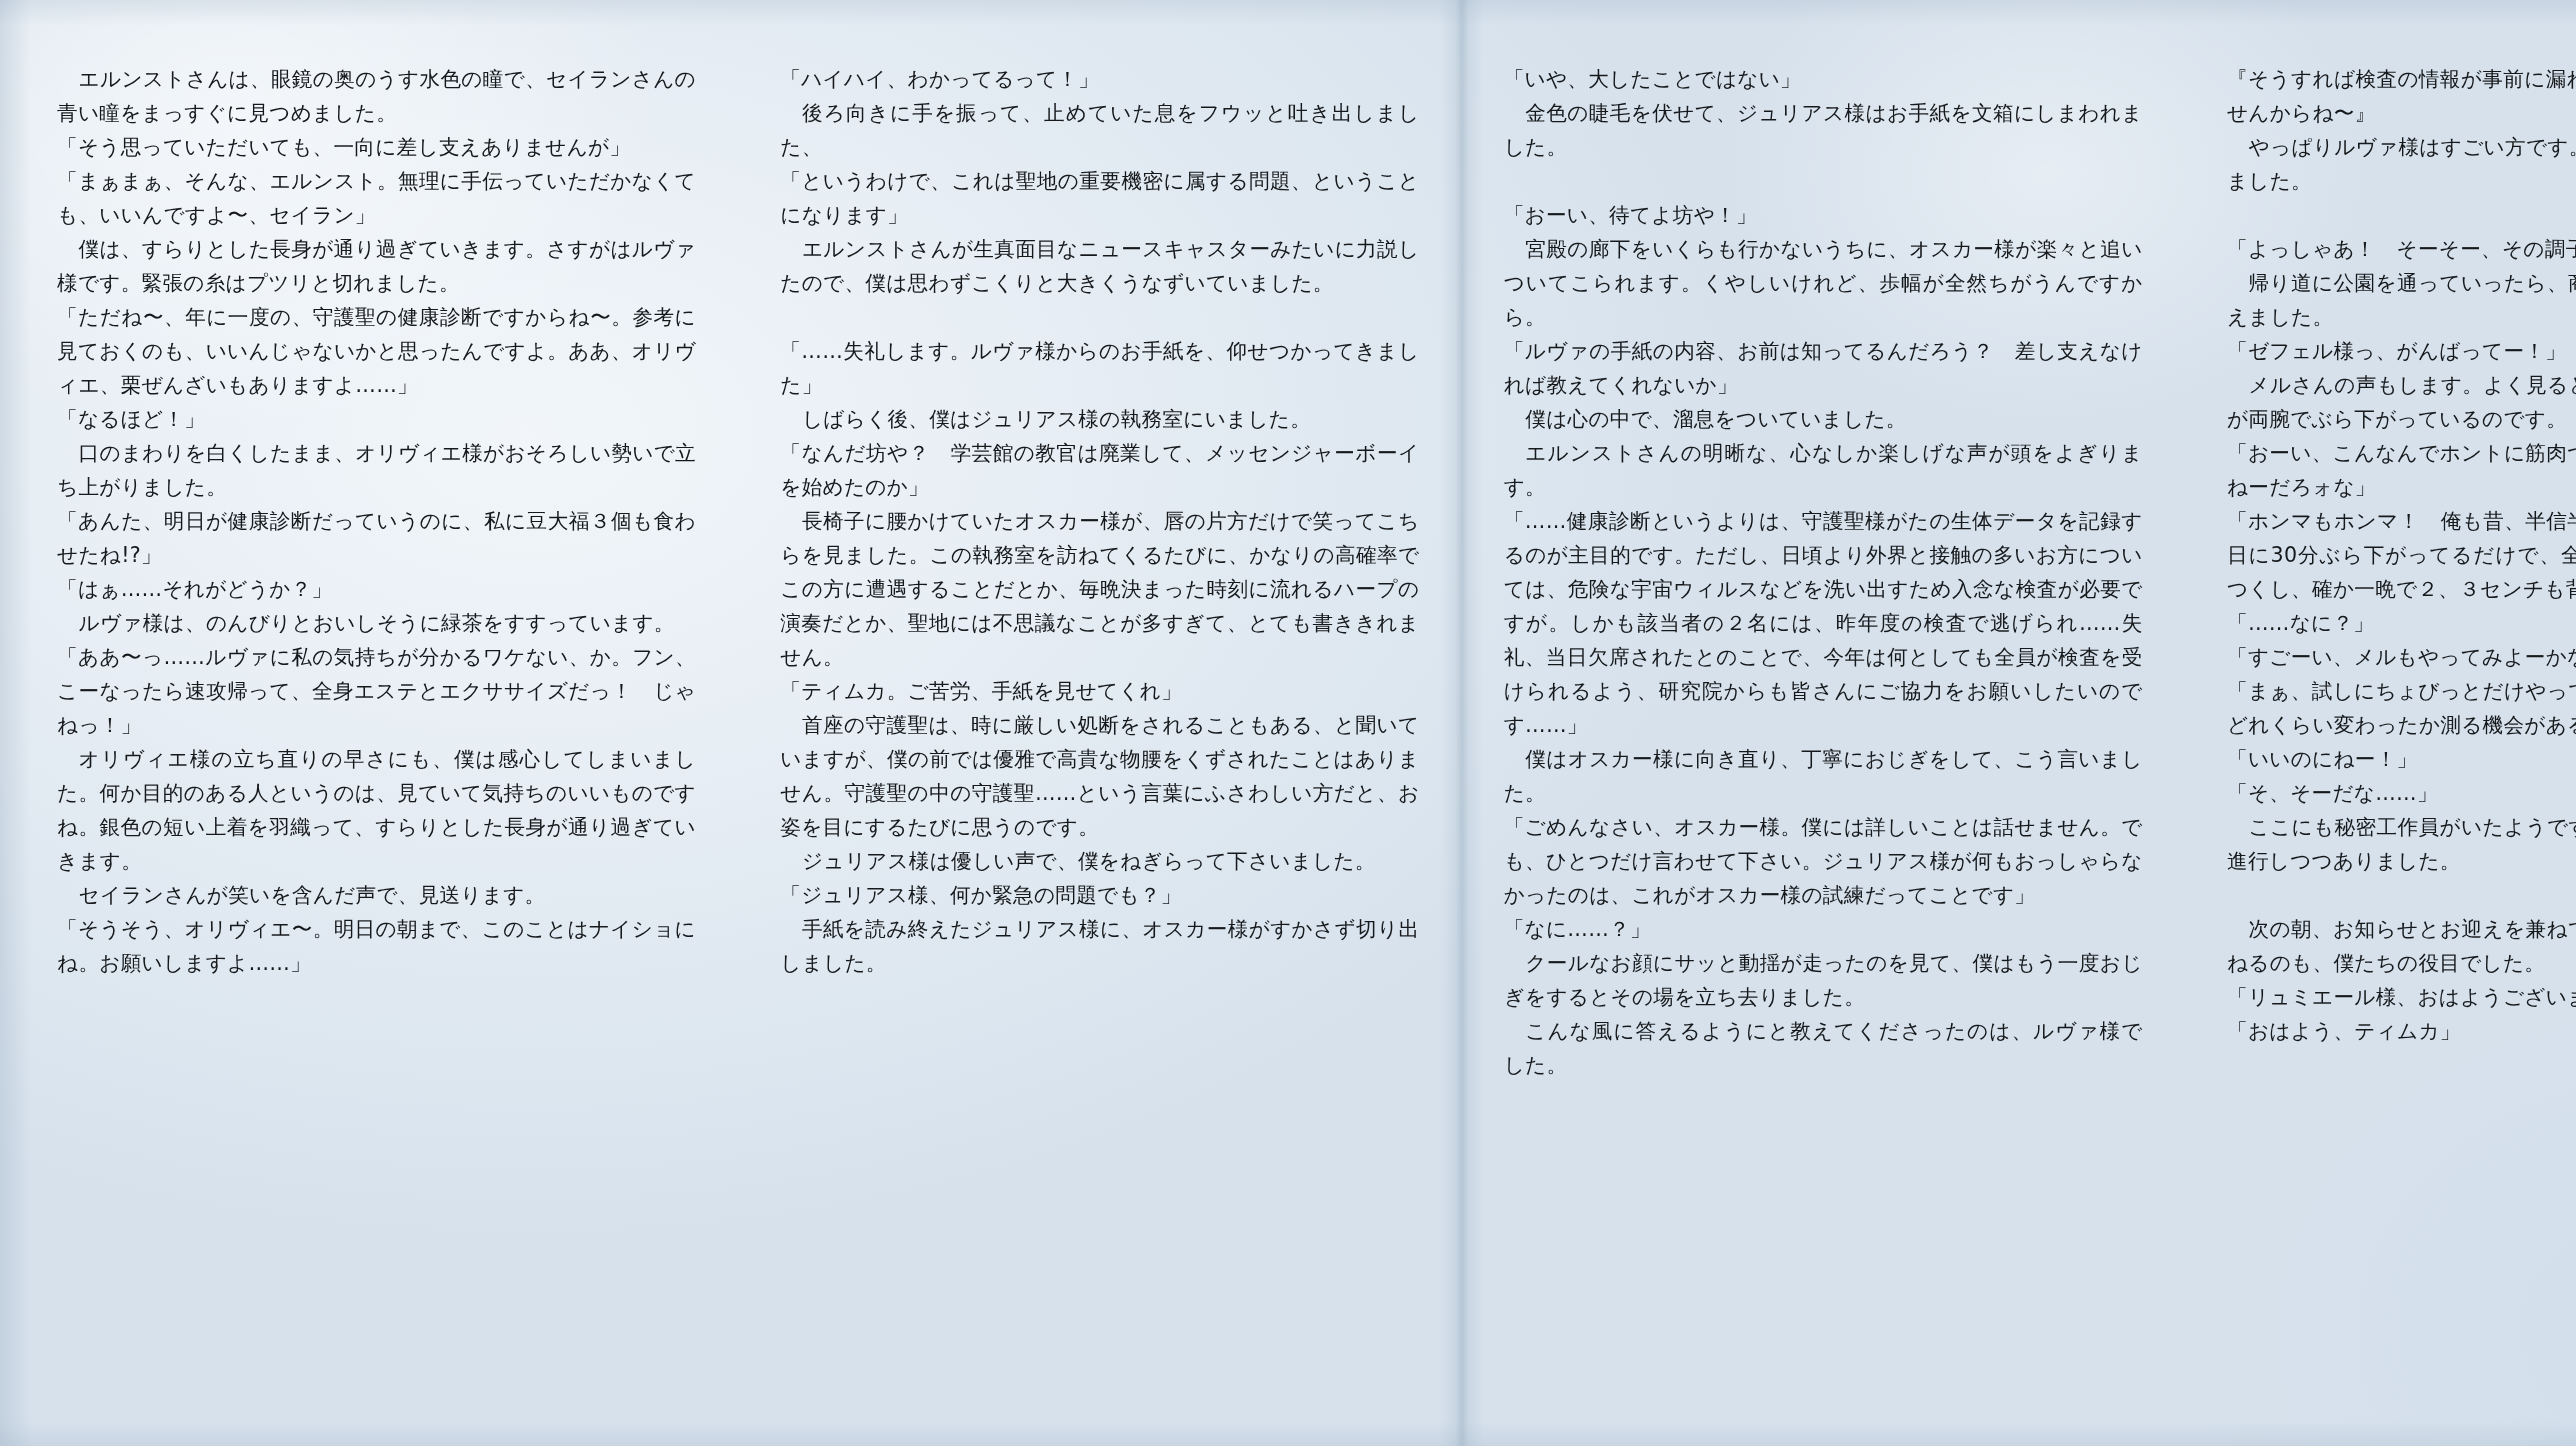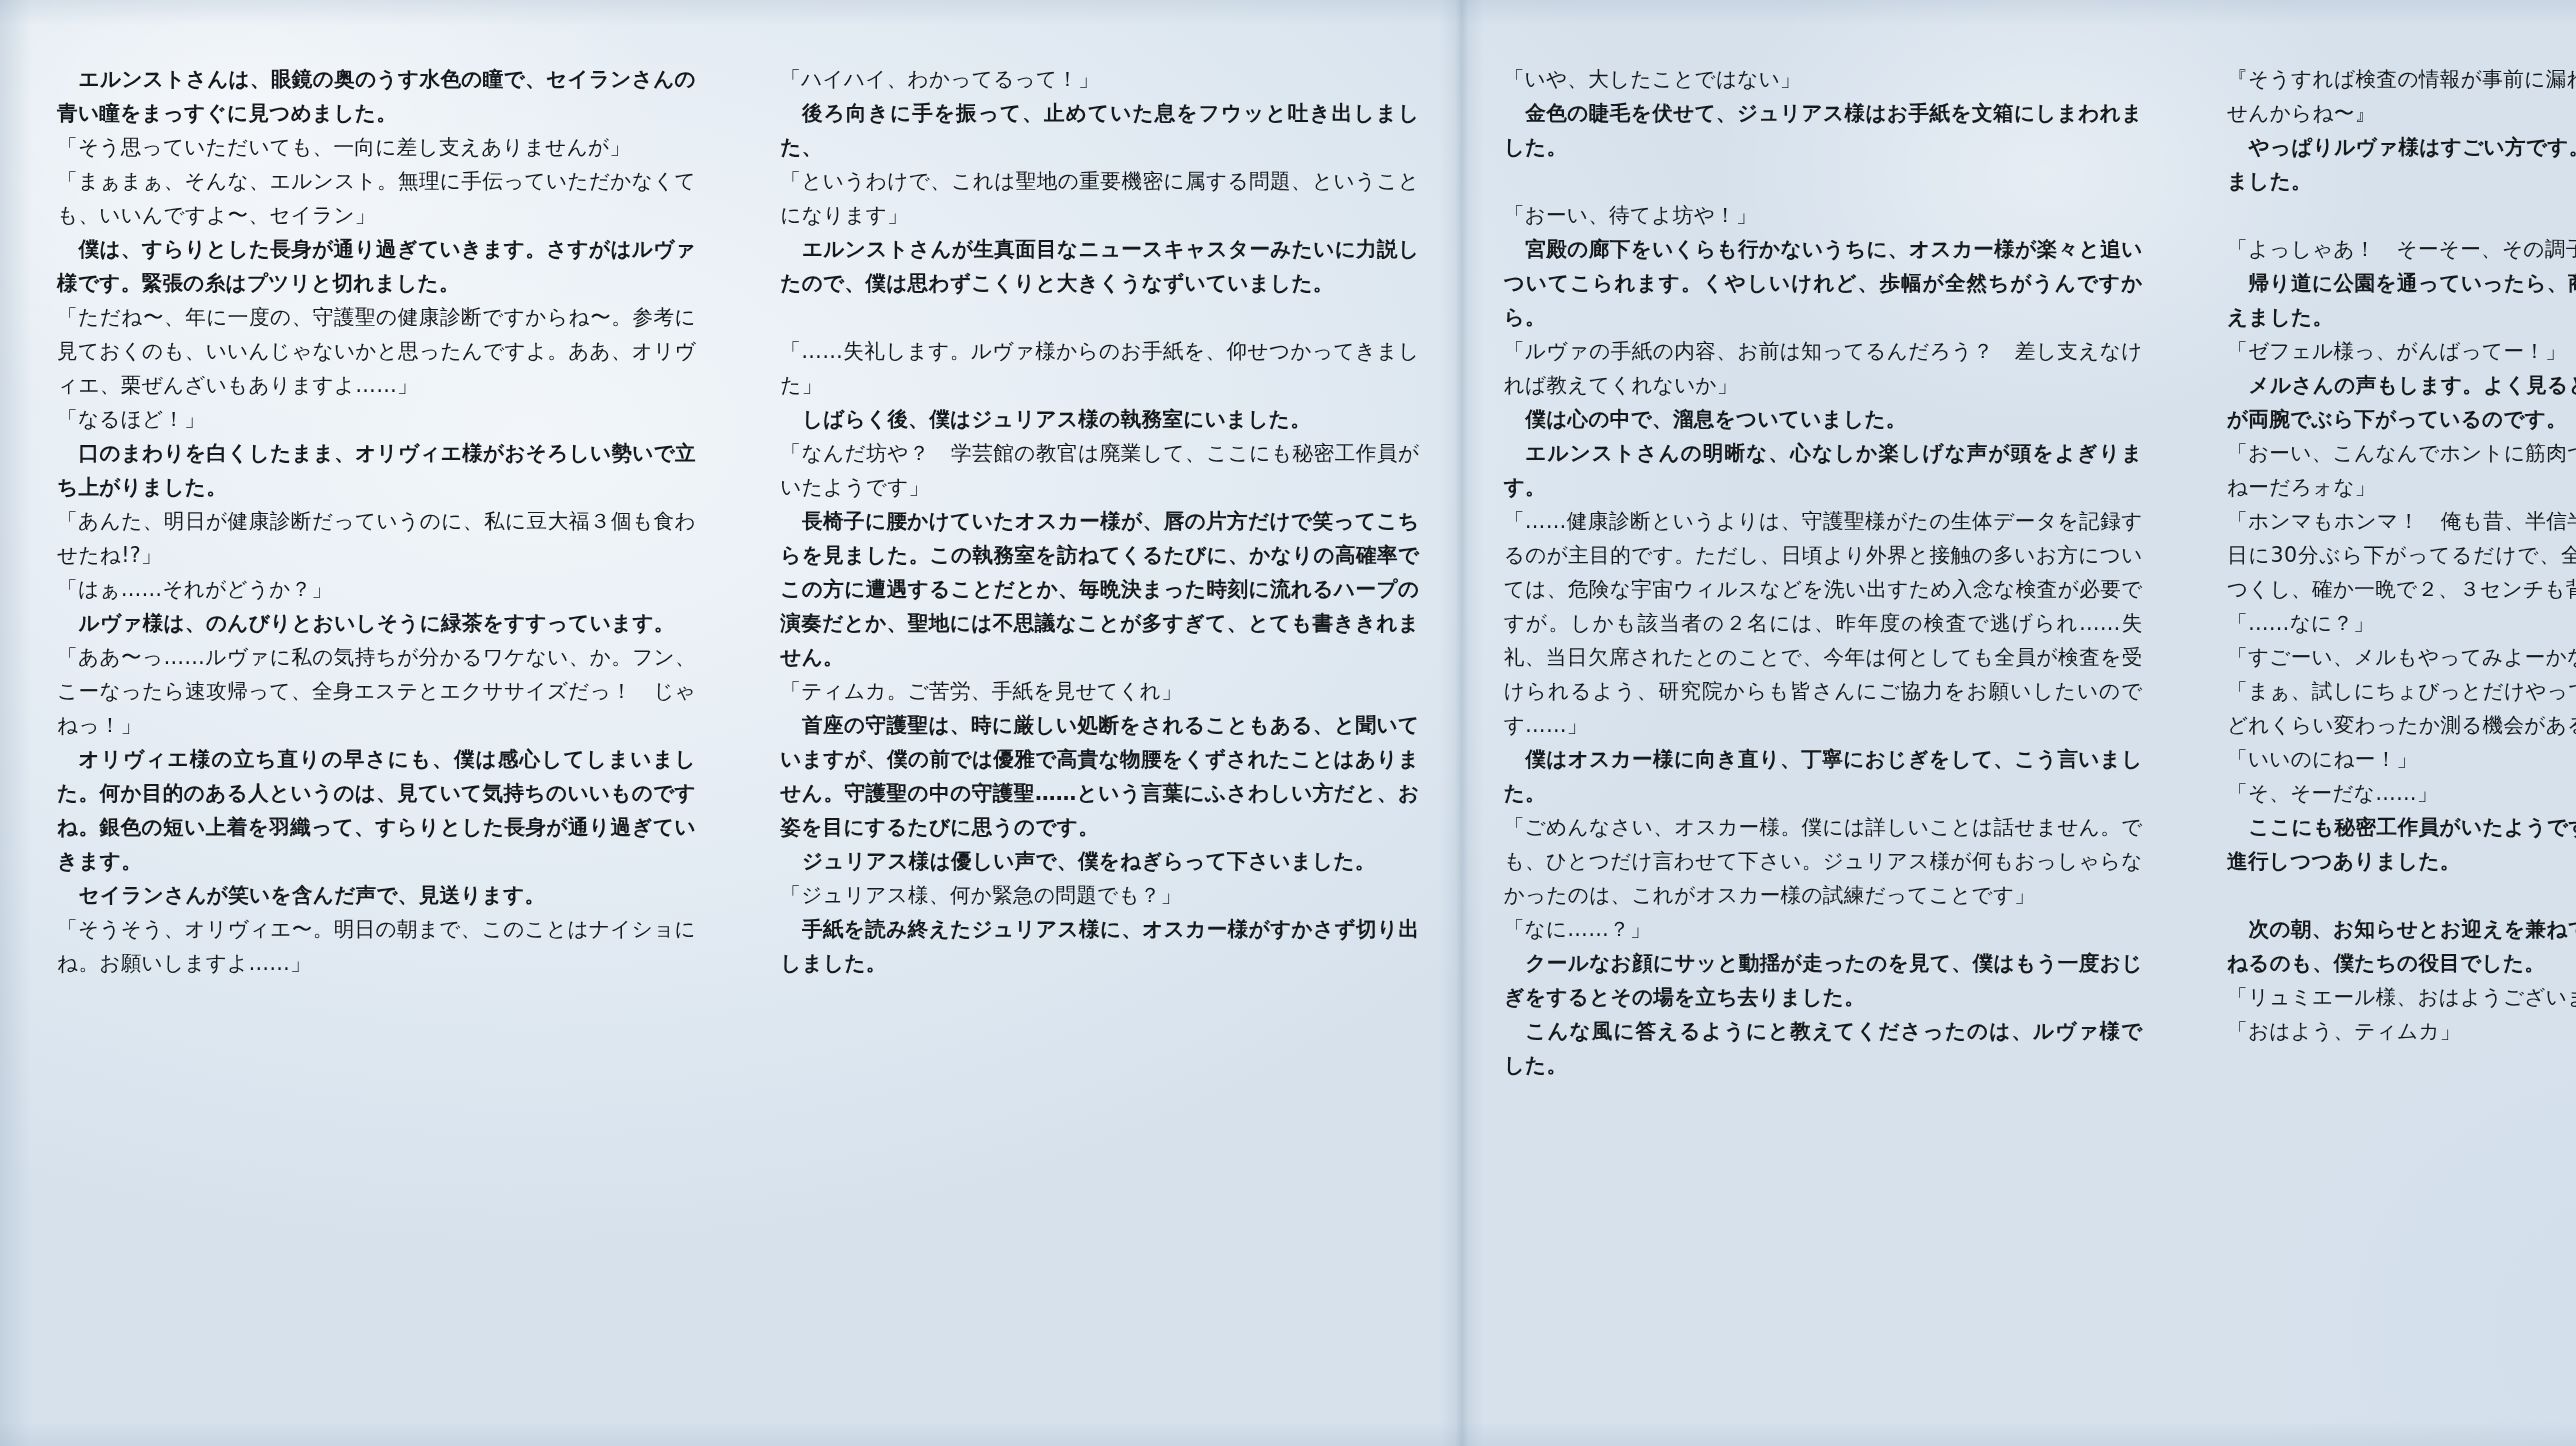--- a/index.html
+++ b/index.html
@@ -86,21 +86,20 @@
     line-height: 34px;
     color: #16191c;
     text-align: justify;
     text-justify: inter-character;
     letter-spacing: 0.3px;
     word-break: break-all;
     -webkit-font-smoothing: antialiased;
   }
   .col p.ind {
     text-indent: 21.6px;
-    font-weight: bold;
   }
   .col .gap {
     height: 34px;
   }
 </style>
 </head>
 <body>
 
 <div id="page">
   <div class="edge-shade-top"></div>
@@ -127,21 +126,21 @@
         <p class="">「そうそう、オリヴィエ〜。明日の朝まで、このことはナイショにね。お願いしますよ……」</p>
       </div>
     <div class="col" id="col2">
         <p class="">「ハイハイ、わかってるって！」</p>
         <p class="ind">後ろ向きに手を振って、止めていた息をフウッと吐き出しました、</p>
         <p class="">「というわけで、これは聖地の重要機密に属する問題、ということになります」</p>
         <p class="ind">エルンストさんが生真面目なニュースキャスターみたいに力説したので、僕は思わずこくりと大きくうなずいていました。</p>
         <div class="gap"></div>
         <p class="">「……失礼します。ルヴァ様からのお手紙を、仰せつかってきました」</p>
         <p class="ind">しばらく後、僕はジュリアス様の執務室にいました。</p>
-        <p class="">「なんだ坊や？　学芸館の教官は廃業して、ここにも秘密工作員がいたようです」</p>
+        <p class="">「なんだ坊や？　学芸館の教官は廃業して、メッセンジャーボーイを始めたのか」</p>
         <p class="ind">長椅子に腰かけていたオスカー様が、唇の片方だけで笑ってこちらを見ました。この執務室を訪ねてくるたびに、かなりの高確率でこの方に遭遇することだとか、毎晩決まった時刻に流れるハープの演奏だとか、聖地には不思議なことが多すぎて、とても書ききれません。</p>
         <p class="">「ティムカ。ご苦労、手紙を見せてくれ」</p>
         <p class="ind">首座の守護聖は、時に厳しい処断をされることもある、と聞いていますが、僕の前では優雅で高貴な物腰をくずされたことはありません。守護聖の中の守護聖……という言葉にふさわしい方だと、お姿を目にするたびに思うのです。</p>
         <p class="ind">ジュリアス様は優しい声で、僕をねぎらって下さいました。</p>
         <p class="">「ジュリアス様、何か緊急の問題でも？」</p>
         <p class="ind">手紙を読み終えたジュリアス様に、オスカー様がすかさず切り出しました。</p>
       </div>
     <div class="col" id="col3">
         <p class="">「いや、大したことではない」</p>
         <p class="ind">金色の睫毛を伏せて、ジュリアス様はお手紙を文箱にしまわれました。</p>

